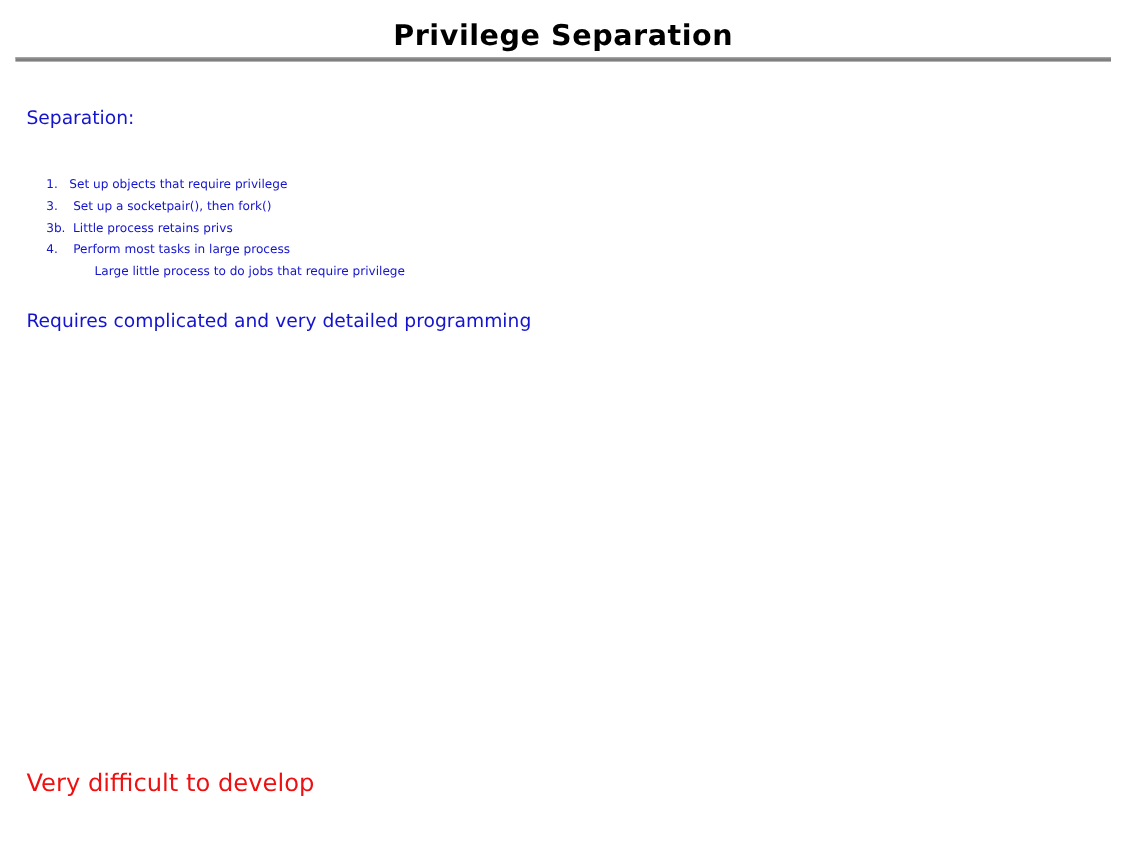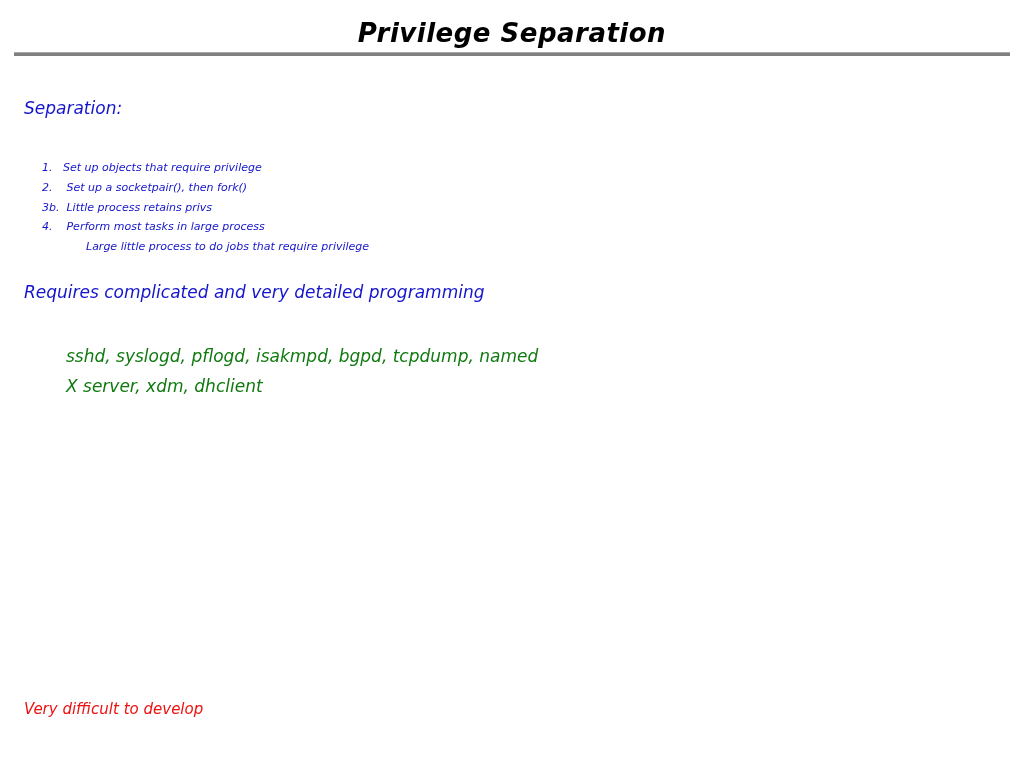--- a/index.html
+++ b/index.html
@@ -11,21 +11,20 @@
     height: 768px;
     background: #ffffff;
     font-family: "DejaVu Sans", sans-serif;
     overflow: hidden;
   }
   .slide {
     position: relative;
     width: 1024px;
     height: 768px;
     box-sizing: border-box;
-    font-style: italic;
   }
   .slide-title {
     position: absolute;
     top: 18px;
     left: 0;
     width: 1024px;
     text-align: center;
     font-size: 26px;
     font-weight: bold;
     color: #000000;
@@ -81,49 +80,45 @@
   .examples div {
     font-size: 17px;
     color: #107a10;
     line-height: 1.78;
     white-space: pre;
   }
   .footer-note {
     position: absolute;
     left: 24px;
     top: 700px;
-    font-size: 15px;
+    font-size: 22px;
     color: #ee1111;
     line-height: 1.2;
   }
 </style>
 </head>
 <body>
 
 <div class="slide">
 
   <div class="slide-title">Privilege Separation</div>
   <div class="title-rule"></div>
 
   <div class="body-block">
 
     <p class="lead">Separation:</p>
 
     <ul class="steps">
       <li>1.   Set up objects that require privilege</li>
-      <li>2.    Set up a socketpair(), then fork()</li>
+      <li>3.    Set up a socketpair(), then fork()</li>
       <li>3b.  Little process retains privs</li>
       <li>4.    Perform most tasks in large process</li>
       <li class="indented">Large little process to do jobs that require privilege</li>
     </ul>
 
     <p class="note">Requires complicated and very detailed programming</p>
 
-    <div class="examples">
-      <div>sshd, syslogd, pflogd, isakmpd, bgpd, tcpdump, named</div>
-      <div>X server, xdm, dhclient</div>
-    </div>
 
   </div>
 
   <div class="footer-note">Very difficult to develop</div>
 
 </div>
 
 </body></html>

